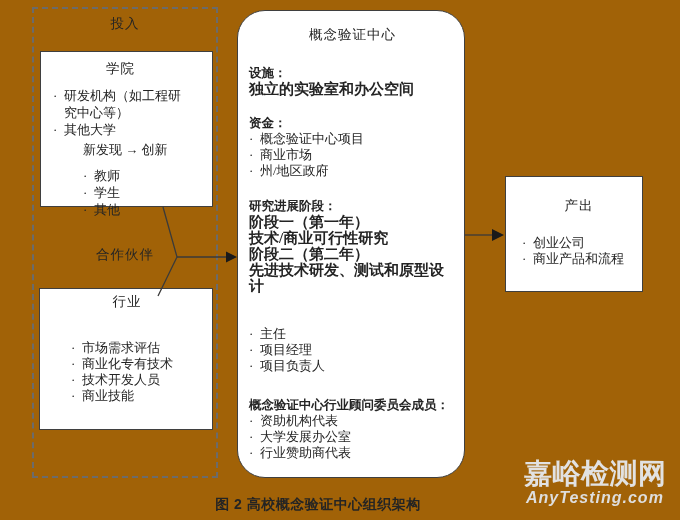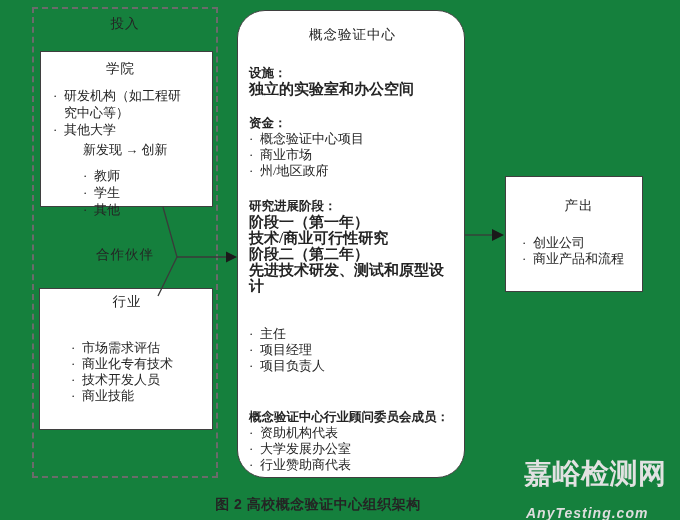--- a/index.html
+++ b/index.html
@@ -1,20 +1,20 @@
 <!DOCTYPE html>
 <html style="--line: #3f3f3f; --text: #242424; --watermark: #e2e2e2;"><head>
 <meta charset="utf-8">
 <style>
   * { margin:0; padding:0; box-sizing:border-box; }
   html,body { background:#ffffff; }
   .canvas {
     position:relative;
     width:680px; height:520px;
-    background:#15803d;
+    background:#a16207;
     font-family:"Liberation Serif","DejaVu Serif",serif;
     color:var(--text,#242424);
     overflow:hidden;
   }
   .abs { position:absolute; }
   svg.connectors { position:absolute; left:0; top:0; width:680px; height:520px; pointer-events:none; }
 
   
   .dashed-box { left:32px; top:7px; width:186px; height:471px; border:2px dashed #6b6b6b; background:transparent; }
   .group-title { left:32px; top:15px; width:186px; text-align:center; font-size:13.5px; letter-spacing:1px; }
@@ -39,21 +39,21 @@
   .center-box .box-title { margin-bottom:0; }
   .section .hd {
     font-family:"Liberation Sans","DejaVu Sans",sans-serif;
     font-weight:bold; font-size:12.5px; line-height:16px; white-space:nowrap;
   }
   .section .ln, .section .li { line-height:16px; }
   .s1 { margin-top:21px; }
   .s2 { margin-top:18px; }
   .s3 { margin-top:19px; }
   .s4 { margin-top:32px; }
-  .s5 { margin-top:35px; }
+  .s5 { margin-top:23px; }
 
   .output-box { left:505px; top:176px; width:138px; height:116px; padding:20px 6px 0 16px; }
   .output-box .list { margin-top:20px; }
   .output-box .li { line-height:16px; }
 
   .li { display:flex; font-size:13px; }
   .li .dot { width:11px; flex:0 0 11px; }
   .ln { font-size:15px;font-weight:bold; }
 
   .caption {
@@ -62,23 +62,23 @@
     font-weight:bold; font-size:14px; letter-spacing:0.5px;
   }
 
   .watermark-cn {
     left:524px; top:455px; width:150px;
     font-family:"Liberation Sans","DejaVu Sans",sans-serif;
     font-weight:bold; font-size:28px; letter-spacing:0.5px;
     color:var(--watermark,#e2e2e2); white-space:nowrap;
   }
   .watermark-en {
-    left:526px; top:505px; width:150px;
-    font-family:"Liberation Sans","DejaVu Sans",sans-serif;
-    font-style:italic; font-weight:600; font-size:14px; letter-spacing:1px;
+    left:526px; top:489px; width:150px;
+    font-family:"Liberation Sans","DejaVu Sans",sans-serif;
+    font-style:italic; font-weight:600; font-size:16px; letter-spacing:1px;
     color:#dedede; white-space:nowrap;
   }
 </style>
 </head>
 <body>
 
 <div class="canvas">
 
   <div class="abs dashed-box"></div>
   <div class="abs group-title">投入</div>

